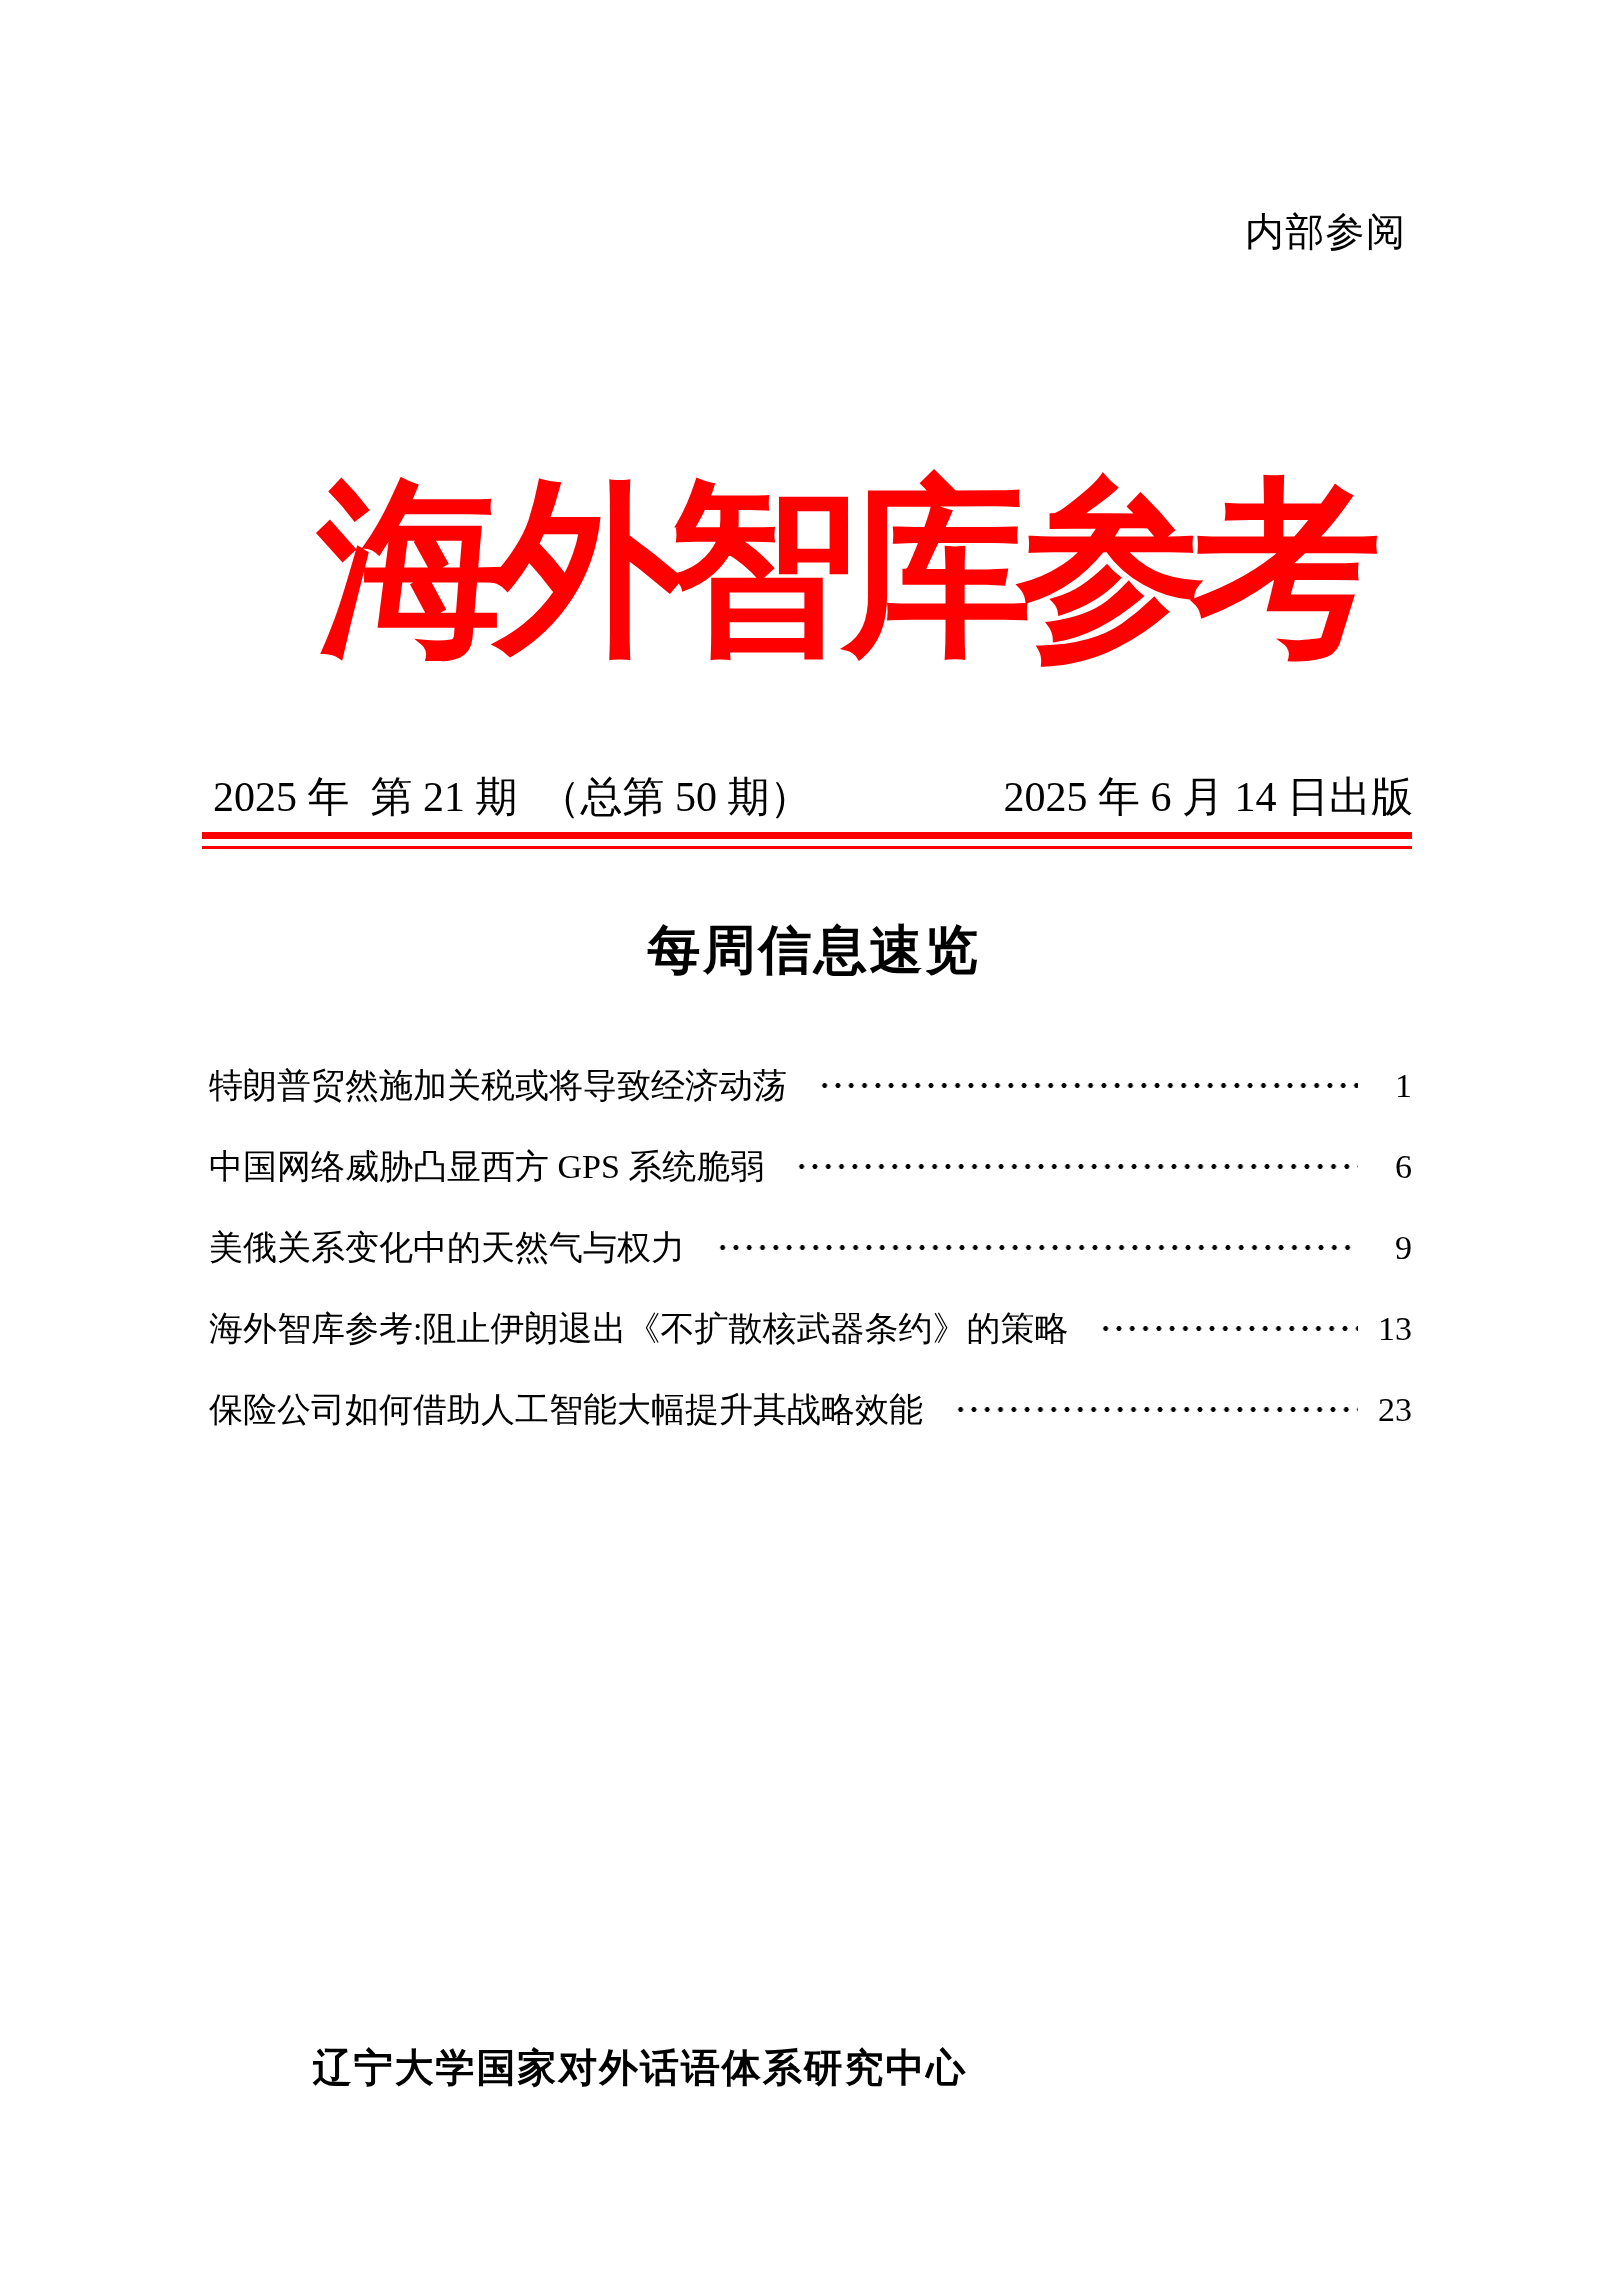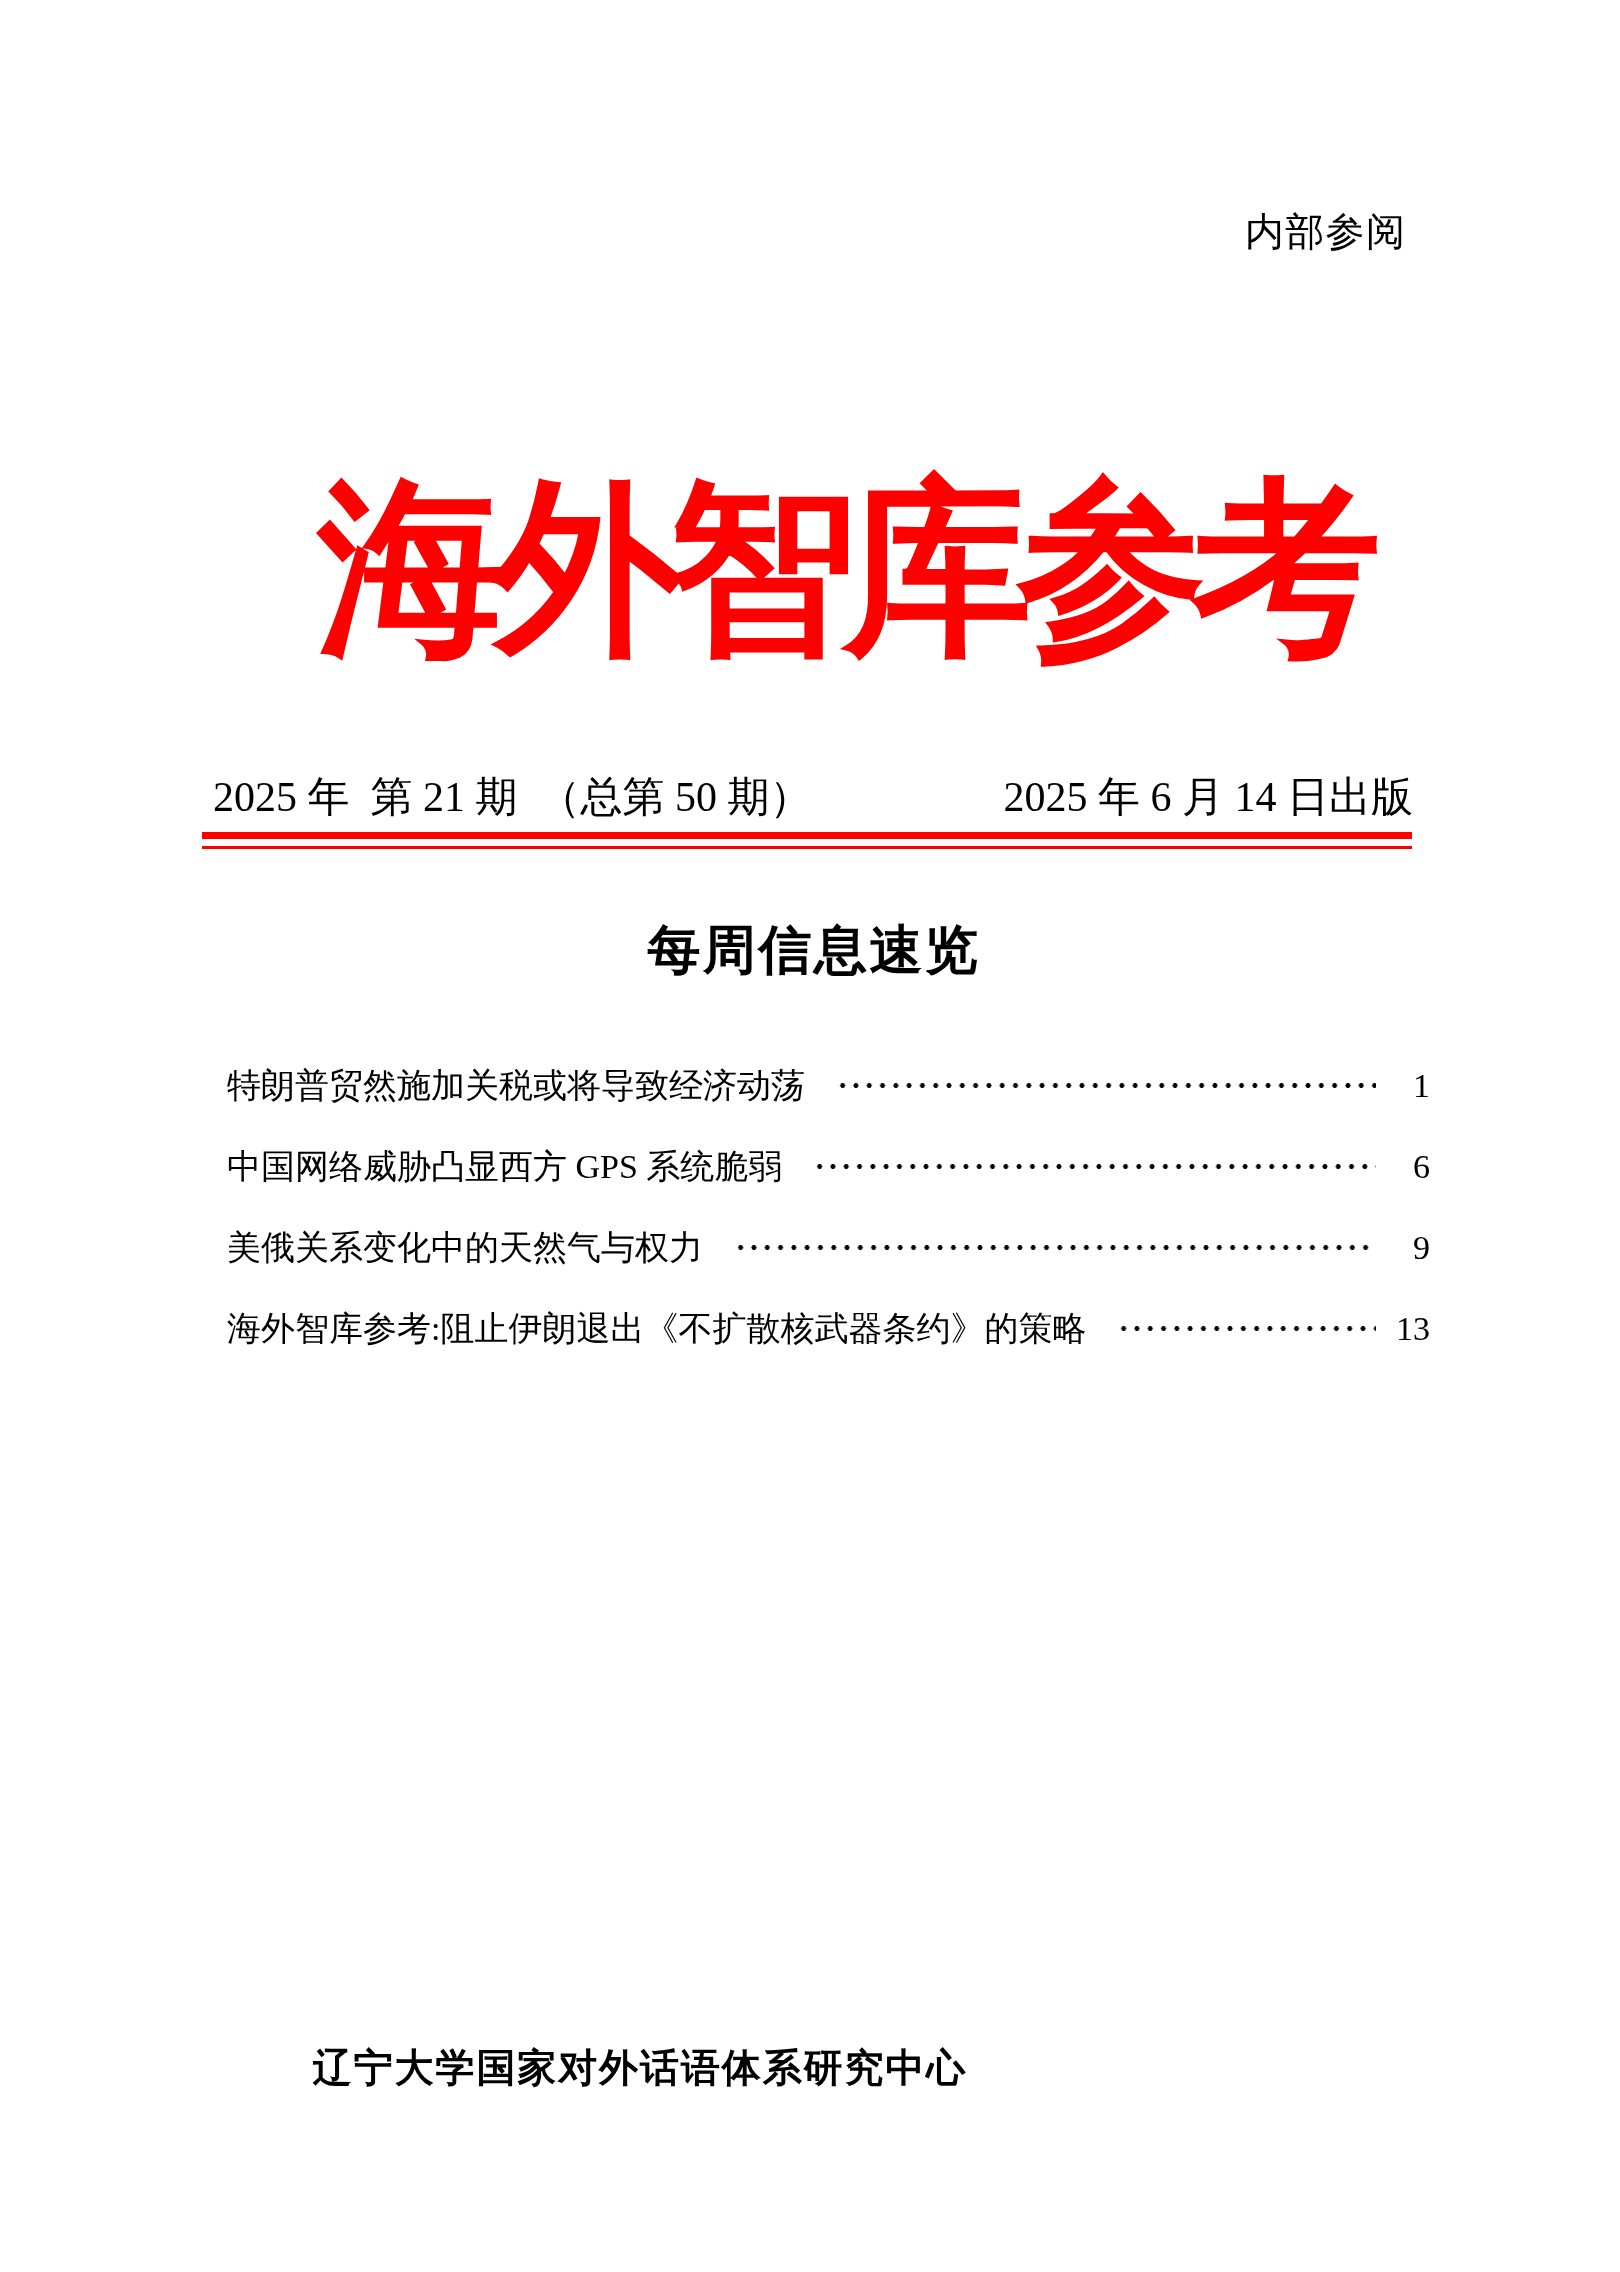--- a/index.html
+++ b/index.html
@@ -49,21 +49,21 @@
 
   
   .section-title{
     position:absolute;top:919px;left:0;width:1620px;margin:4px;
     text-align:center;font-size:53px;font-weight:700;line-height:1;
     letter-spacing:2.5px;
     font-family:"Liberation Sans","DejaVu Sans",sans-serif;
   }
 
   
-  .toc{position:absolute;top:1045px;left:227px;width:1203px;}
+  .toc{position:absolute;top:1045px;left:209px;width:1203px;}
   .toc-row{
     display:flex;align-items:center;height:81px;
     font-size:34px;line-height:1;
   }
   .toc-title{white-space:pre;}
   .leader{
     flex:1 1 auto;align-self:stretch;
     margin:0 12.7px 0 30.5px;
     background-image:radial-gradient(circle,var(--ink) 2.2px,transparent 2.7px);
     background-size:13.3px 100%;
@@ -117,18 +117,23 @@
       <span class="leader"></span>
       <span class="toc-page">9</span>
     </div>
 
     <div class="toc-row">
       <span class="toc-title">海外智库参考:阻止伊朗退出《不扩散核武器条约》的策略</span>
       <span class="leader"></span>
       <span class="toc-page">13</span>
     </div>
 
+    <div class="toc-row">
+      <span class="toc-title">保险公司如何借助人工智能大幅提升其战略效能</span>
+      <span class="leader"></span>
+      <span class="toc-page">23</span>
+    </div>
   </div>
 
   <div class="footer">辽宁大学国家对外话语体系研究中心</div>
 
 </div>
 
 
 </body></html>

